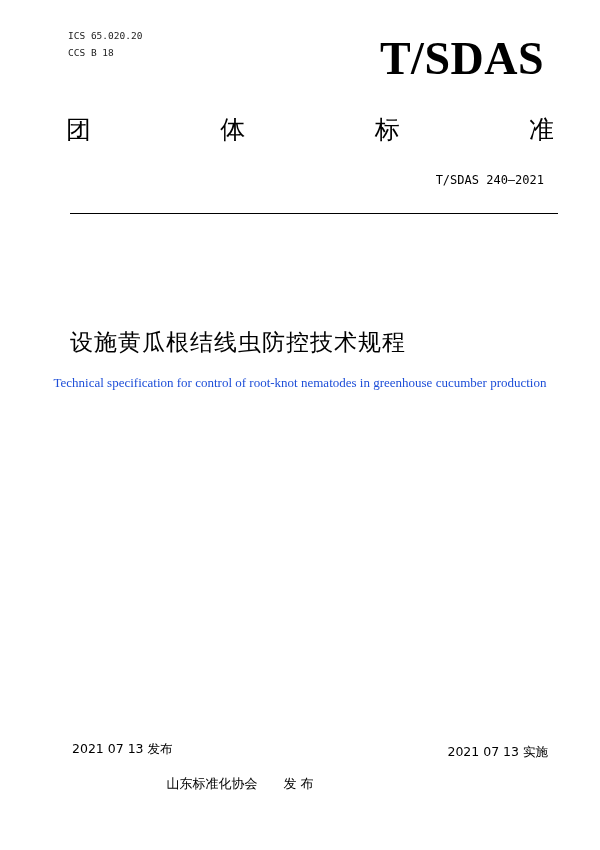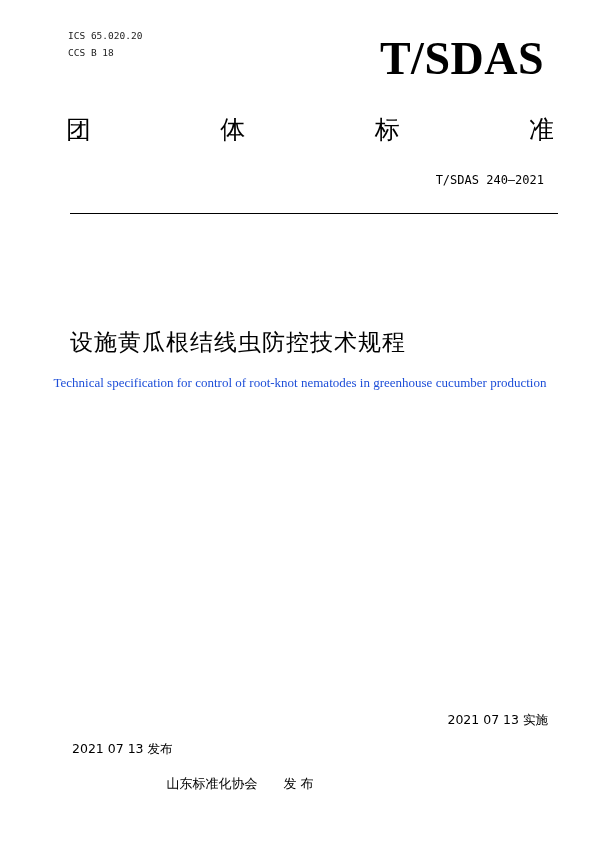--- a/index.html
+++ b/index.html
@@ -6,21 +6,21 @@
   body { width: 600px; height: 850px; background: #ffffff; position: relative; overflow: hidden; color: #000; }
   .abs { position: absolute; }
   .ics { left: 68px; top: 27px; font-family: "DejaVu Sans Mono", monospace; font-size: 9.5px; line-height: 17px; color: #222; }
   .brand { right: 56px; top: 36px; font-family: "Liberation Serif", serif; font-weight: bold; font-size: 46px; letter-spacing: 0.5px; line-height: 1; }
   .cat { left: 66px; right: 46px; top: 115px; display: flex; justify-content: space-between; font-family: "DejaVu Sans", sans-serif; font-size: 25px; line-height: 30px; }
   .stdno { right: 56px; top: 172px; font-family: "DejaVu Sans Mono", monospace; font-size: 12px; line-height: 16px; }
   .hr { left: 70px; width: 488px; top: 213px; height: 0; border-top: 1.2px solid #000; }
   .title-cn { left: 0; width: 476px; top: 325px; text-align: center; font-family: "DejaVu Sans", sans-serif; font-size: 23px; line-height: 34px; letter-spacing: 1px; }
   .title-en { left: 40px; width: 520px; top: 375px; text-align: center; font-family: Liberation Serif, serif; font-size: 13px; line-height: 16px; color: #1d4ed8; }
   .date-l { left: 72px; top: 716px; font-family: "DejaVu Sans", sans-serif; font-size: 12.5px; line-height: 16px; margin-top: 25px; }
-  .date-r { right: 52px; top: 712px; font-family: "DejaVu Sans", sans-serif; font-size: 12.5px; line-height: 16px; }
+  .date-r { right: 52px; top: 744px; font-family: "DejaVu Sans", sans-serif; font-size: 12.5px; line-height: 16px; }
   .publisher { left: 0; width: 480px; top: 775px; text-align: center; font-family: "DejaVu Sans", sans-serif; font-size: 13px; line-height: 18px; }
   .publisher .gap { display: inline-block; width: 26px; }
 </style>
 </head>
 <body>
 
 <div class="abs ics">
   <div>ICS  65.020.20</div>
   <div>CCS  B 18</div>
 </div>

